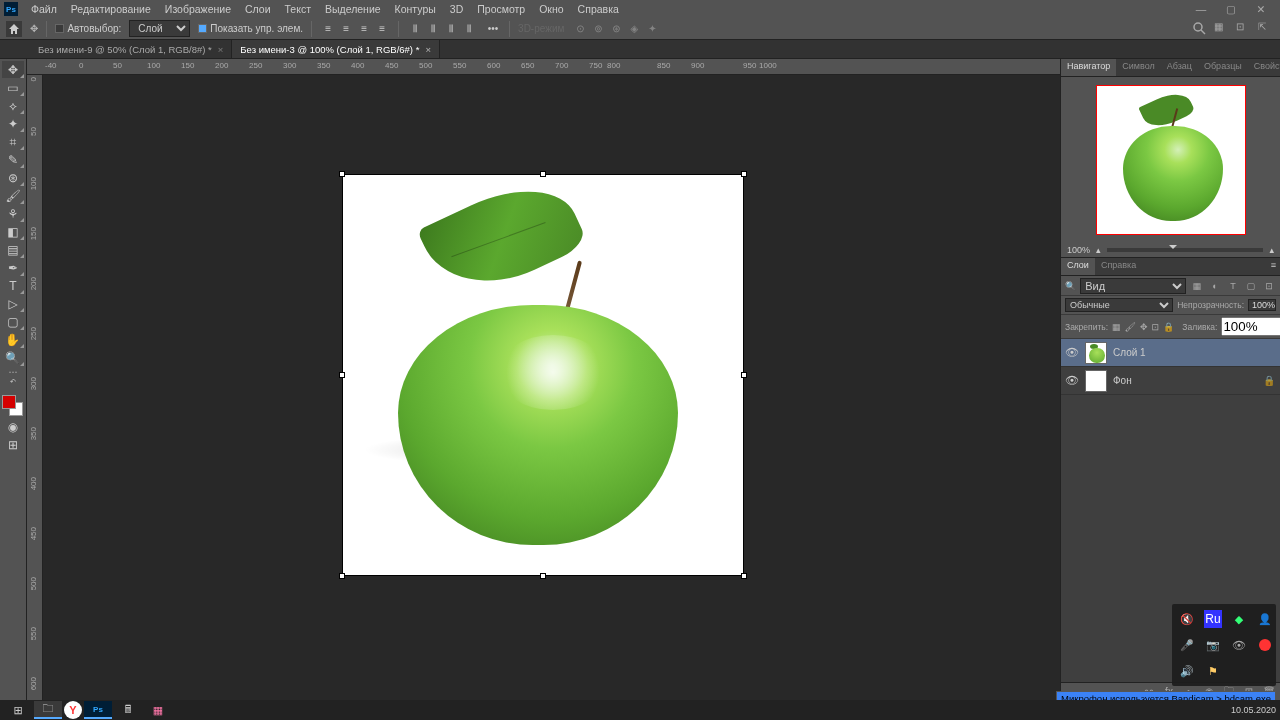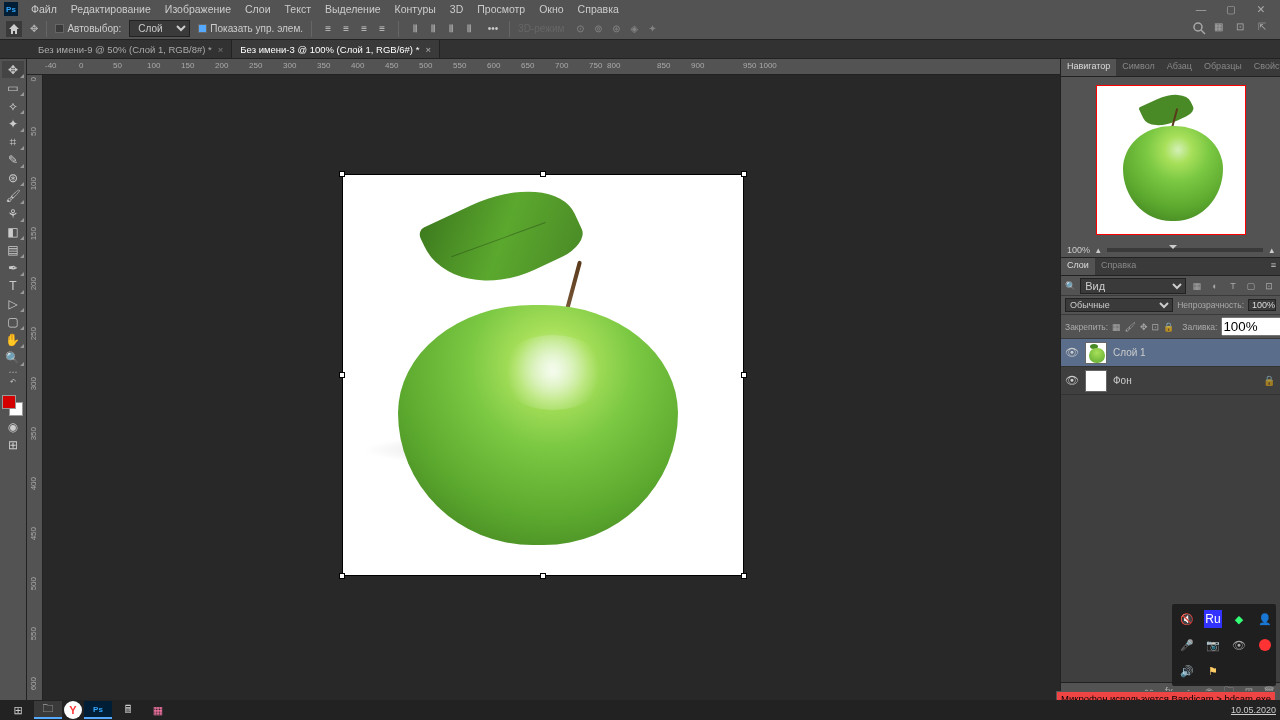--- a/index.html
+++ b/index.html
@@ -107,27 +107,27 @@
 
 
 .statusbar { position: absolute; bottom: 0; left: 27px; right: 220px; height: 14px; background: #535353; border-top: 1px solid #222; display: flex; align-items: center; padding: 0 6px; font-size: 9px; gap: 10px; }
 
 
 .record-widget { position: absolute; right: 4px; bottom: 34px; width: 104px; background: rgba(30,30,30,0.95); padding: 6px; border-radius: 2px; display: grid; grid-template-columns: repeat(4, 1fr); gap: 8px; }
 .rec-btn { width: 18px; height: 18px; display: flex; align-items: center; justify-content: center; cursor: pointer; font-size: 11px; }
 .rec-circle { width: 12px; height: 12px; border-radius: 50%; background: #f33; }
 
 
-.tooltip { position: absolute; right: 4px; bottom: 14px; background: #ef4444; color: #000; font-size: 9.5px; padding: 1px 4px; border: 1px solid #555; }
+.tooltip { position: absolute; right: 4px; bottom: 14px; background: #3b82f6; color: #000; font-size: 9.5px; padding: 1px 4px; border: 1px solid #555; }
 
 
 .taskbar { position: absolute; bottom: 0; left: 0; right: 0; height: 20px; background: #222; display: flex; align-items: center; padding: 0 4px; gap: 2px; }
 .tb-item { width: 28px; height: 18px; display: flex; align-items: center; justify-content: center; cursor: pointer; font-size: 11px; }
 .tb-item.active { background: #3a3a3a; border-bottom: 2px solid #5af; }
-.tb-tray { margin-left: auto; display: flex; align-items: flex-start; gap: 6px; font-size: 9px; color: #ccc; text-decoration: underline; }
+.tb-tray { margin-left: auto; display: flex; align-items: flex-start; gap: 6px; font-size: 9px; color: #ccc; }
 
 svg { display: block; }
 </style>
 </head>
 <body>
 
 <div class="menubar">
   <div class="logo">Ps</div>
   <div class="menu-item">Файл</div>
   <div class="menu-item">Редактирование</div>

